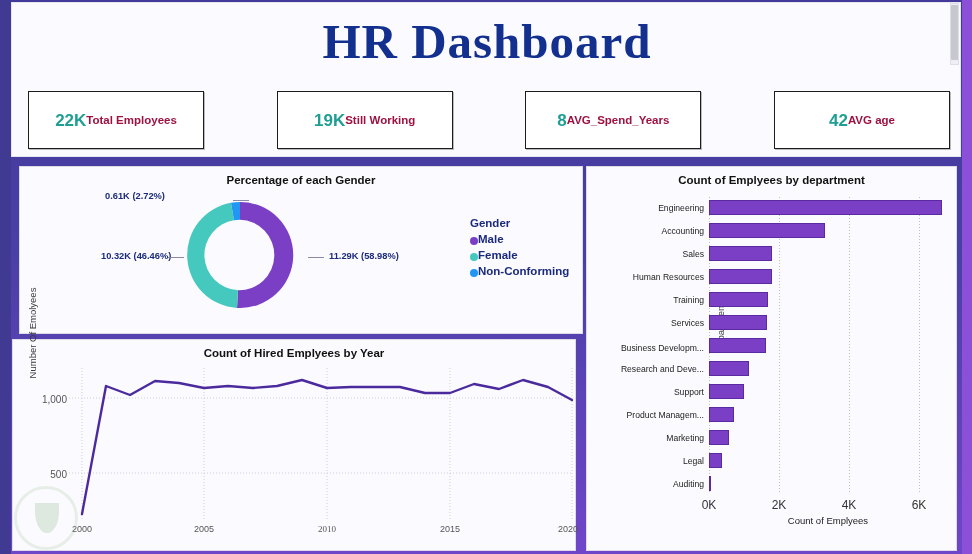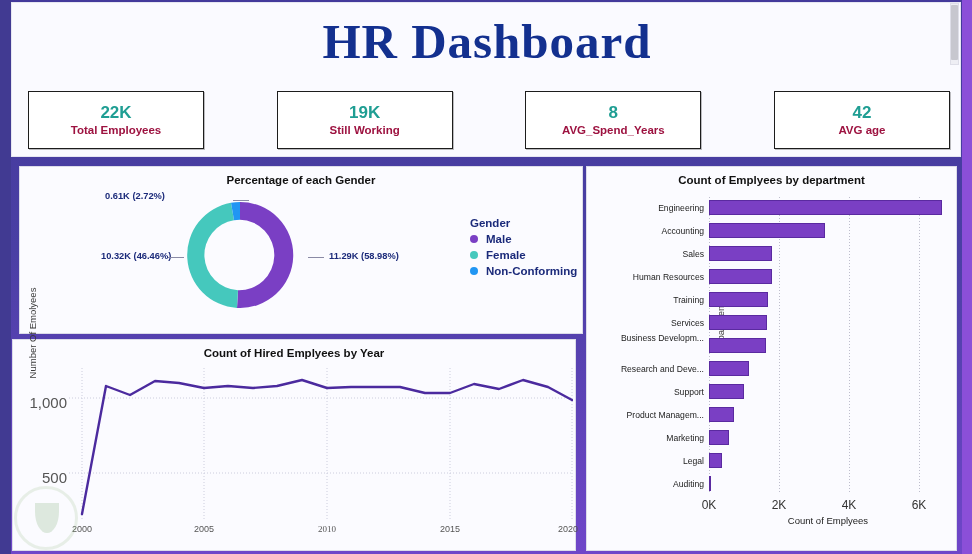--- a/index.html
+++ b/index.html
@@ -30,21 +30,21 @@
     font-size:49px; font-weight:700; color:#13308f;
     letter-spacing:1px; line-height:70px;
   }
   .kpi-row{
     position:absolute; left:16px; top:88px; width:922px; height:58px;
     display:flex; justify-content:space-between;
   }
   .kpi-card{
     width:176px; height:58px; background:#ffffff;
     border:1.6px solid #1c1c1c;
-    display:flex; flex-direction:column; align-items:center; justify-content:center;
+    display:flex; flex-direction:row; align-items:center; justify-content:center;
     box-shadow:1px 1px 0 rgba(0,0,0,.25);
   }
   .kpi-value{ font-size:17px; font-weight:700; color:#1f9e93; line-height:21px; }
   .kpi-label{ font-size:11.5px; font-weight:700; color:#9d1240; line-height:15px; }
 
   
   .scroll-track{ position:absolute; right:13px; top:3px; width:9px; height:62px; background:#eeeef4; border:1px solid #dedee8;}
   .scroll-thumb{ position:absolute; right:14px; top:5px; width:7px; height:55px; background:#c7c7cf; border-radius:1px;}
 
   
@@ -59,32 +59,32 @@
   }
 
   
   .donut-wrap{ position:absolute; left:150px; top:26px; width:140px; height:125px; }
   .donut-label{
     position:absolute; font-size:9.3px; font-weight:700; color:#1b2a7a; white-space:nowrap;
   }
   .leader{ position:absolute; background:#8a8aa5; height:1px; }
   .legend{ position:absolute; left:450px; top:50px; }
   .legend-title{ font-size:11.5px; color:#1b2a7a; font-weight:700; margin-bottom:4px;}
-  .legend-item{ display:flex; align-items:center; gap:8px; margin-top:4px; }
+  .legend-item{ display:flex; align-items:flex-end; gap:0; margin-top:4px; }
   .legend-dot{ width:8px; height:8px; border-radius:50%; display:inline-block; }
   .legend-text{ font-size:11.5px; font-weight:700; color:#1b2a7a; }
 
   
   .lc-plot{ position:absolute; left:56px; top:28px; width:504px; height:152px; }
   .lc-ylabel{
     position:absolute; left:-42px; top:20px; width:110px;
     transform:rotate(-90deg); transform-origin:left top;
     font-size:9.5px; color:#3a3a3a; text-align:center;
   }
-  .lc-ytick{ position:absolute; right:506px; font-size:15px; color:#555; white-space:nowrap;}
+  .lc-ytick{ position:absolute; right:506px; font-size:10px; color:#555; white-space:nowrap;}
   .lc-xtick{ position:absolute; top:156px; font-size:9px; color:#555; transform:translateX(-50%); }
   .lc-xlabel{ position:absolute; top:172px; width:504px; text-align:center; font-size:9.5px; color:#3a3a3a;}
 
   
   .bc-plot{ position:absolute; left:122px; top:30px; width:238px; height:297px; }
   .bc-ylabel{
     position:absolute; left:6px; top:130px; width:120px;
     transform:rotate(-90deg) translateX(-50%); transform-origin:left top;
     font-size:9.5px; color:#3a3a3a; text-align:center;
   }
@@ -235,21 +235,21 @@
 
       <div class="bc-cat" style="top:75px;">Human Resources</div>
       <div class="bar" style="top:72px; left:0; width:63px;"></div>
 
       <div class="bc-cat" style="top:98px;">Training</div>
       <div class="bar" style="top:95px; left:0; width:59px;"></div>
 
       <div class="bc-cat" style="top:121px;">Services</div>
       <div class="bar" style="top:118px; left:0; width:58px;"></div>
 
-      <div class="bc-cat" style="top:136px;padding-left:24px;">Business Developm...</div>
+      <div class="bc-cat" style="top:146px;padding-left:24px;">Business Developm...</div>
       <div class="bar" style="top:141px; left:0; width:57px;"></div>
 
       <div class="bc-cat" style="top:167px;">Research and Deve...</div>
       <div class="bar" style="top:164px; left:0; width:40px;"></div>
 
       <div class="bc-cat" style="top:190px;">Support</div>
       <div class="bar" style="top:187px; left:0; width:35px;"></div>
 
       <div class="bc-cat" style="top:213px;">Product Managem...</div>
       <div class="bar" style="top:210px; left:0; width:25px;"></div>

